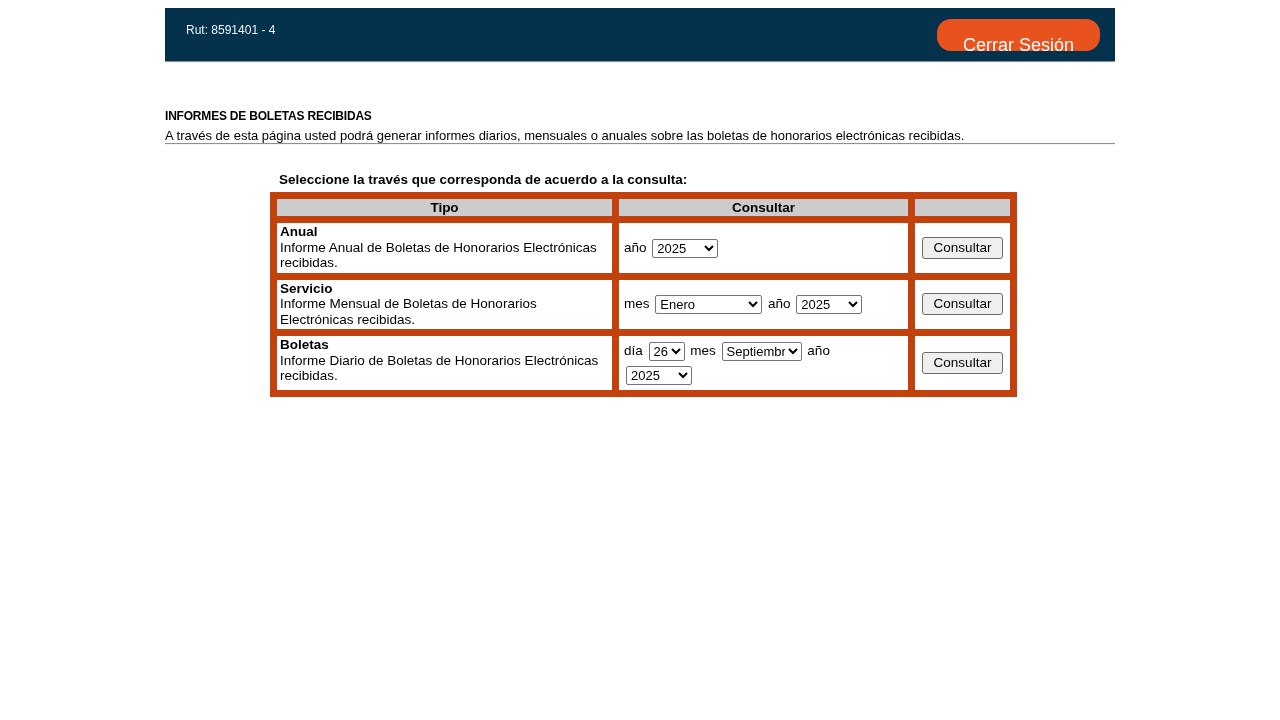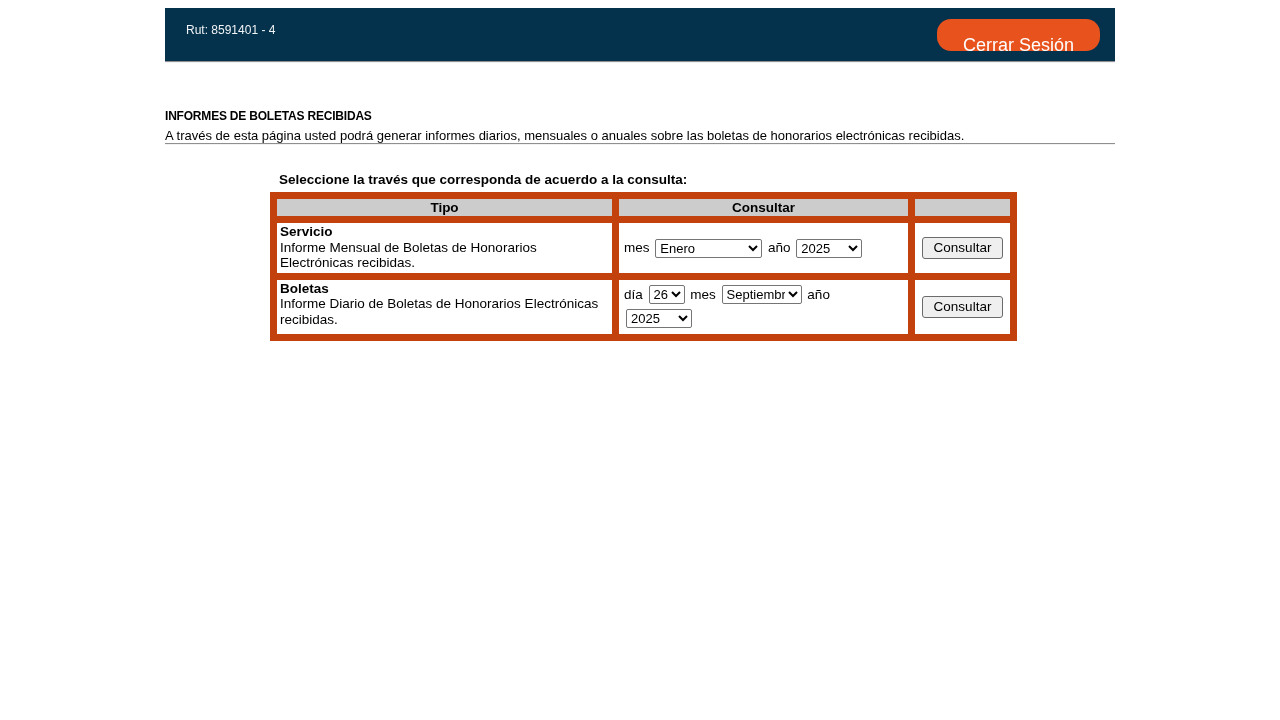--- a/index.html
+++ b/index.html
@@ -177,20 +177,32 @@
           <col class="col-sel">
           <col class="col-btn">
       </colgroup>
       <tbody>
           <tr>
         <th>Tipo</th>
         <th>Consultar</th>
         <th></th>
       </tr>
 
+      <tr class="data-row">
+        <td class="tipo-cell">
+          <b>Anual</b><span>Informe Anual de Boletas de Honorarios Electrónicas recibidas.</span>
+        </td>
+        <td class="sel-cell">
+          <span>año</span>
+          <select class="ctl w-year"><option>2025</option></select>
+        </td>
+        <td class="btn-cell">
+          <button class="consult-btn">Consultar</button>
+        </td>
+      </tr>
 
       <tr class="data-row">
         <td class="tipo-cell">
           <b>Servicio</b><span>Informe Mensual de Boletas de Honorarios Electrónicas recibidas.</span>
         </td>
         <td class="sel-cell">
           <span>mes</span>
           <select class="ctl w-month"><option>Enero</option></select>
           <span>año</span>
           <select class="ctl w-year"><option>2025</option></select>

